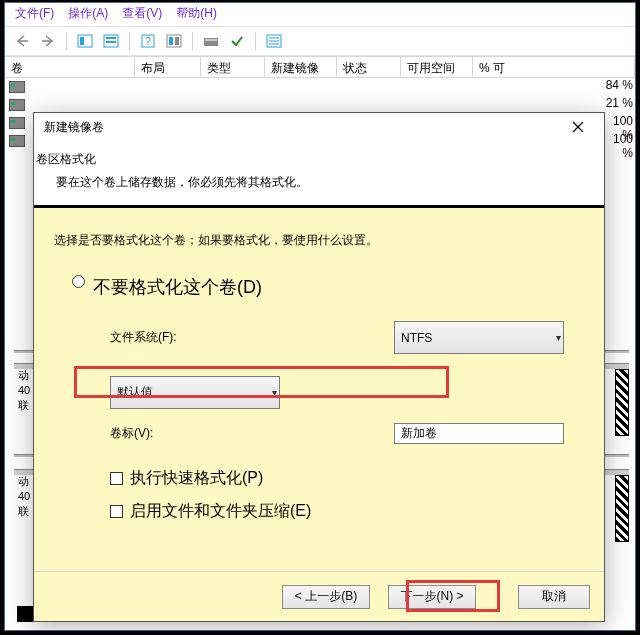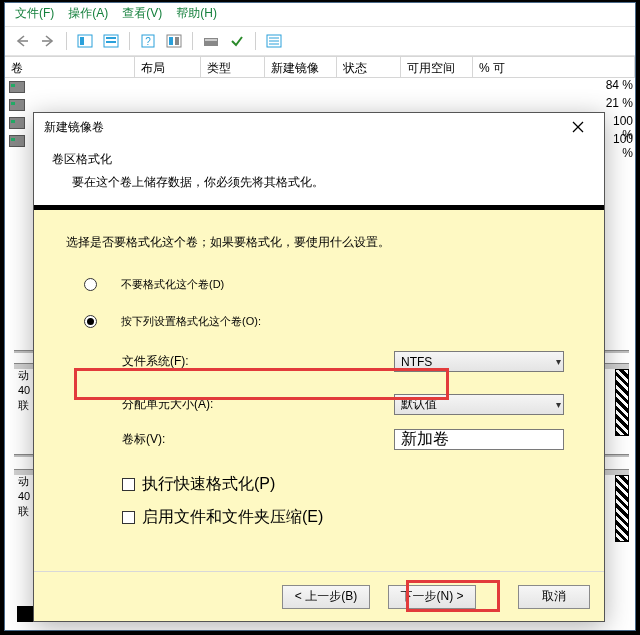--- a/index.html
+++ b/index.html
@@ -35,21 +35,21 @@
   }
   .titlebar .ticon::after {
     content: ""; position: absolute;
     left: 2px; top: 2px; right: 2px; bottom: 2px;
     background: linear-gradient(#5a5a5a, #9a9a9a);
   }
   .menubar {
     display: flex;
     padding: 2px 6px 4px 10px;
     gap: 14px;
-    color: #15803d;
+    color: #6d28d9;
   }
   .menubar span { cursor: default; }
   .toolbar {
     display: flex;
     align-items: center;
     padding: 4px 6px;
     gap: 4px;
     border-top: 1px solid #e2e2e2;
     border-bottom: 1px solid #e2e2e2;
   }
@@ -155,72 +155,72 @@
     font-size: 12px;
     color: #000;
   }
   .dlg-close {
     width: 36px; height: 22px;
     display: flex; align-items: center; justify-content: center;
     font-size: 14px;
   }
   .dlg-head {
     background: #fff;
-    padding: 10px 18px 14px 18px;
-    border-bottom: 5px solid #000000;
+    padding: 10px 18px 14px 2px;
+    border-bottom: 3px solid #000000;
   }
   .dlg-head .h1 { font-size: 12px; color: #000; }
   .dlg-head .h2 { font-size: 12px; color: #000; margin-top: 6px; padding-left: 20px; }
   .dlg-body {
-    padding: 24px 40px 10px 32px;
+    padding: 24px 40px 10px 20px;
     color: #000;
     position: relative;
   }
   .instr { font-size: 12px; margin-bottom: 26px; }
   .radio-row {
-    display: flex; align-items: center;
+    display: flex; align-items: flex-start;
     margin-left: 18px;
     margin-bottom: 22px;
-    gap: 24px;
-    font-size: 11px;
+    gap: 8px;
+    font-size: 18px;
   }
   .radio {
     width: 13px; height: 13px; border-radius: 50%;
     border: 1px solid #333;
     background: #fff;
     display: flex; align-items: center; justify-content: center;
     flex: none;
   }
   .radio.checked::after {
     content: ""; width: 7px; height: 7px; border-radius: 50%;
     background: #000;
   }
   .field-row {
     display: flex; align-items: center;
     margin-left: 56px;
     margin-bottom: 14px;
     justify-content: space-between;
   }
   .field-row .lbl { width: 148px; font-size: 12px; }
   .combo {
-    width: 170px; height: 21px;
+    width: 170px; height: 33px;
     border: 1px solid #7a7a7a;
     background: linear-gradient(#f5f5f5,#e4e4e4);
     display: flex; align-items: center; justify-content: space-between;
     padding: 0 2px 0 6px;
     font-size: 12px;
   }
   .combo .caret { font-size: 10px; color: #333; }
   .txt {
     width: 170px; height: 21px;
     border: 1px solid #7a7a7a;
     background: #fff;
     padding: 0 6px;
     display: flex; align-items: center;
-    font-size: 16px;
+    font-size: 12px;
   }
   .hl-red {
     position: absolute;
     border: 3px solid #e23b3b;
     pointer-events: none;
   }
   .chk-row {
     display: flex; align-items: center;
     margin-left: 56px;
     margin-bottom: 12px;
@@ -400,37 +400,32 @@
     <div class="h1">卷区格式化</div>
     <div class="h2">要在这个卷上储存数据，你必须先将其格式化。</div>
   </div>
   <div class="dlg-body">
     <div class="instr">选择是否要格式化这个卷；如果要格式化，要使用什么设置。</div>
 
     <div class="radio-row">
       <div class="radio"></div>
       <span>不要格式化这个卷(D)</span>
     </div>
-    <div class="radio-row">
-      <div class="radio checked"></div>
-      <span>按下列设置格式化这个卷(O):</span>
-    </div>
 
     <div class="field-row" style="position:relative">
       <div class="lbl">文件系统(F):</div>
       <div class="combo">
         <span>NTFS</span>
         <span class="caret">▾</span>
       </div>
     </div>
 
     <div class="hl-red" style="left:40px; top:158px; width:375px; height:32px"></div>
 
     <div class="field-row" style="margin-top:22px">
-      <div class="lbl">分配单元大小(A):</div>
       <div class="combo">
         <span>默认值</span>
         <span class="caret">▾</span>
       </div>
     </div>
 
     <div class="field-row">
       <div class="lbl">卷标(V):</div>
       <div class="txt">
         <span>新加卷</span>

